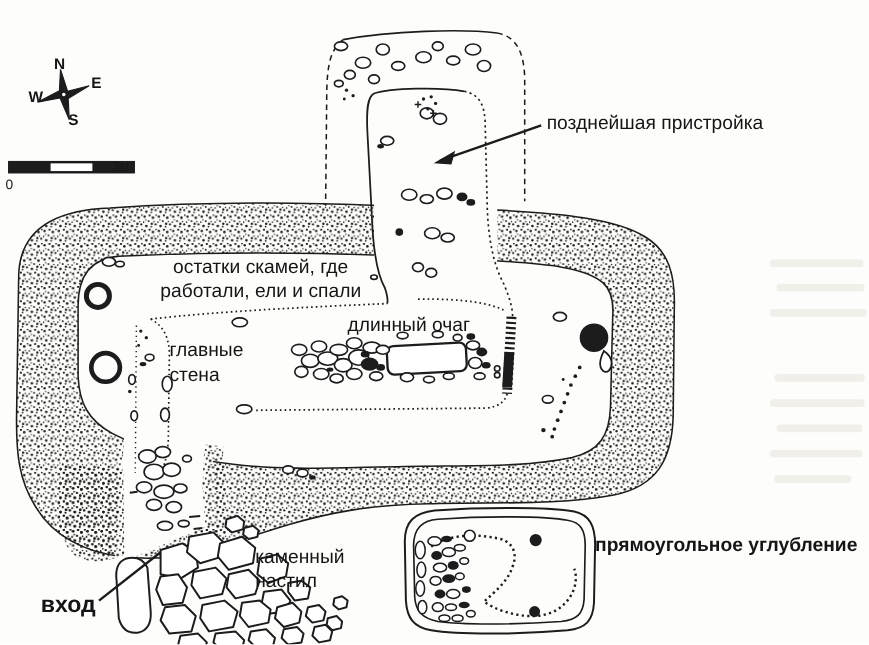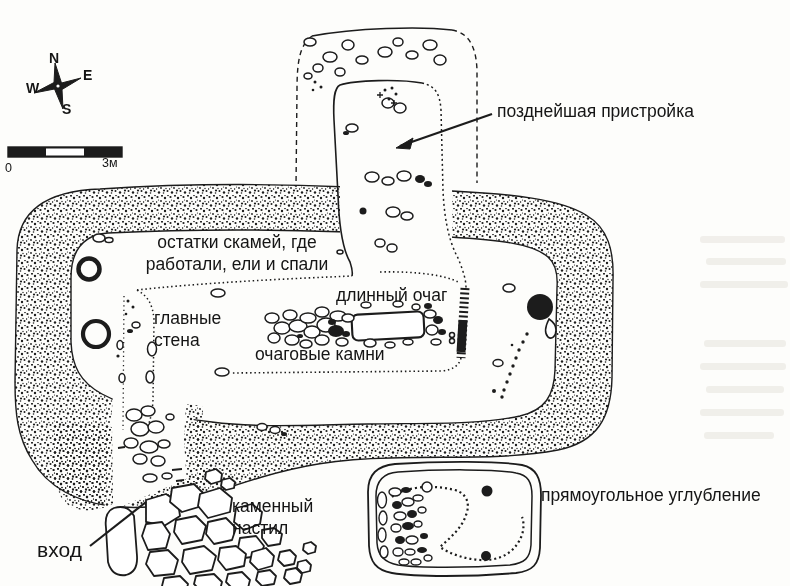--- a/index.html
+++ b/index.html
@@ -1,21 +1,21 @@
 <!DOCTYPE html>
 <html><head>
 <meta charset="utf-8">
 <style>
   html,body{margin:0;padding:0;background:#fff;}
   .stage{position:relative;width:790px;height:586px;background:#fdfdfb;overflow:hidden;
          font-family:"Liberation Sans","DejaVu Sans",sans-serif;color:#151515;}
   .stage svg{position:absolute;left:0;top:0;}
   .lbl{position:absolute;font-size:17.5px;line-height:22px;white-space:nowrap;}
   .c{text-align:center;}
-  .b{font-weight:400;}
+  .b{font-weight:700;}
   .small{font-size:12.5px;line-height:14px;}
   .cl{position:absolute;font-size:14px;font-weight:600;}
 </style>
 </head>
 <body>
 
 <div class="stage">
 
 <svg width="790" height="586" viewBox="0 0 790 586">
   <defs>
@@ -296,37 +296,36 @@
     <rect x="46" y="148.5" width="38" height="7" fill="#fff" stroke="none"></rect>
   </g>
 </svg>
 
 <div class="cl" style="left:49px;top:50px">N</div>
 <div class="cl" style="left:83px;top:67px">E</div>
 <div class="cl" style="left:26px;top:80px">W</div>
 <div class="cl" style="left:62px;top:101px">S</div>
 
 <div class="lbl small" style="left:5px;top:161px">0</div>
-<div class="lbl small" style="left:102px;top:156px">3м</div>
+<div class="lbl small" style="left:102px;top:144px">3м</div>
 
 <div class="lbl c" style="left:122px;top:231px;width:230px">
   <div>остатки скамей, где</div>
   <div>работали, ели и спали</div>
 </div>
 
 <div class="lbl" style="left:497px;top:100px">позднейшая пристройка</div>
 
-<div class="lbl" style="left:336px;top:284px">длинный очаг</div>
+<div class="lbl" style="left:316px;top:284px">длинный очаг</div>
 
 <div class="lbl" style="left:154px;top:307px">
   <div>главные</div>
   <div>стена</div>
 </div>
 
-<div class="lbl" style="left:255px;top:343px">очаговые камни</div>
 
 
 <div class="lbl" style="left:232px;top:495px">
   <div>каменный</div>
   <div>настил</div>
 </div>
 
 <div class="lbl b" style="left:37px;top:539px;font-size:21px">вход</div>
 
 <div class="lbl b" style="left:541px;top:484px">прямоугольное углубление</div>

